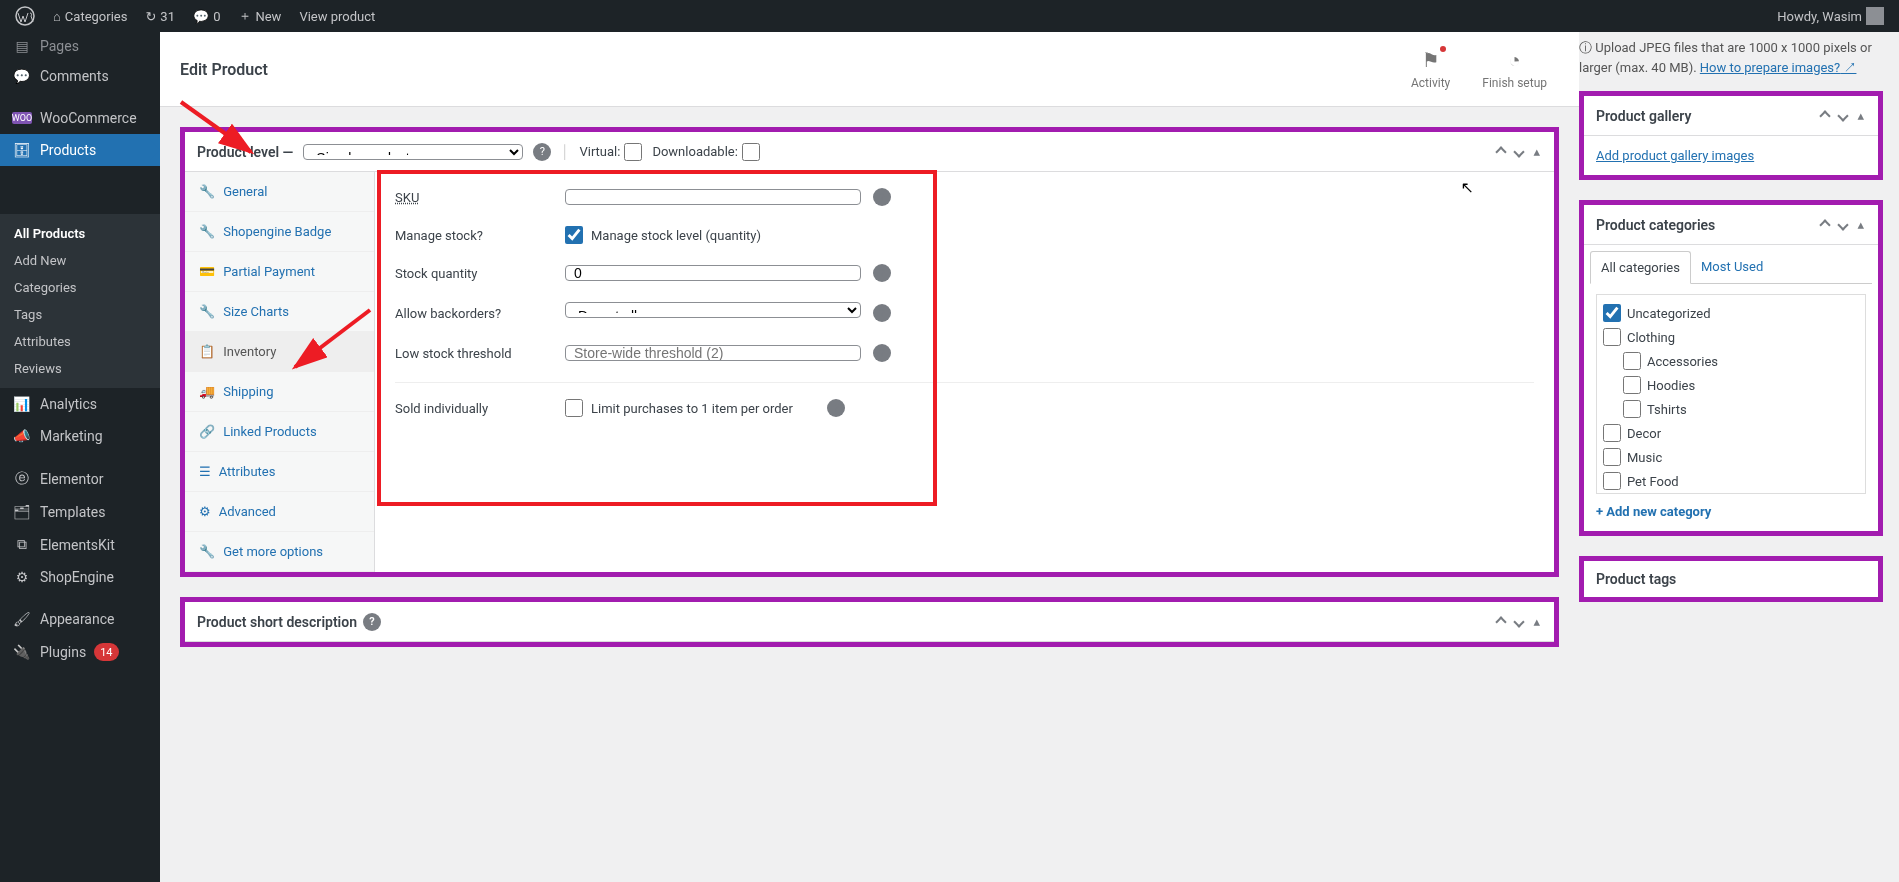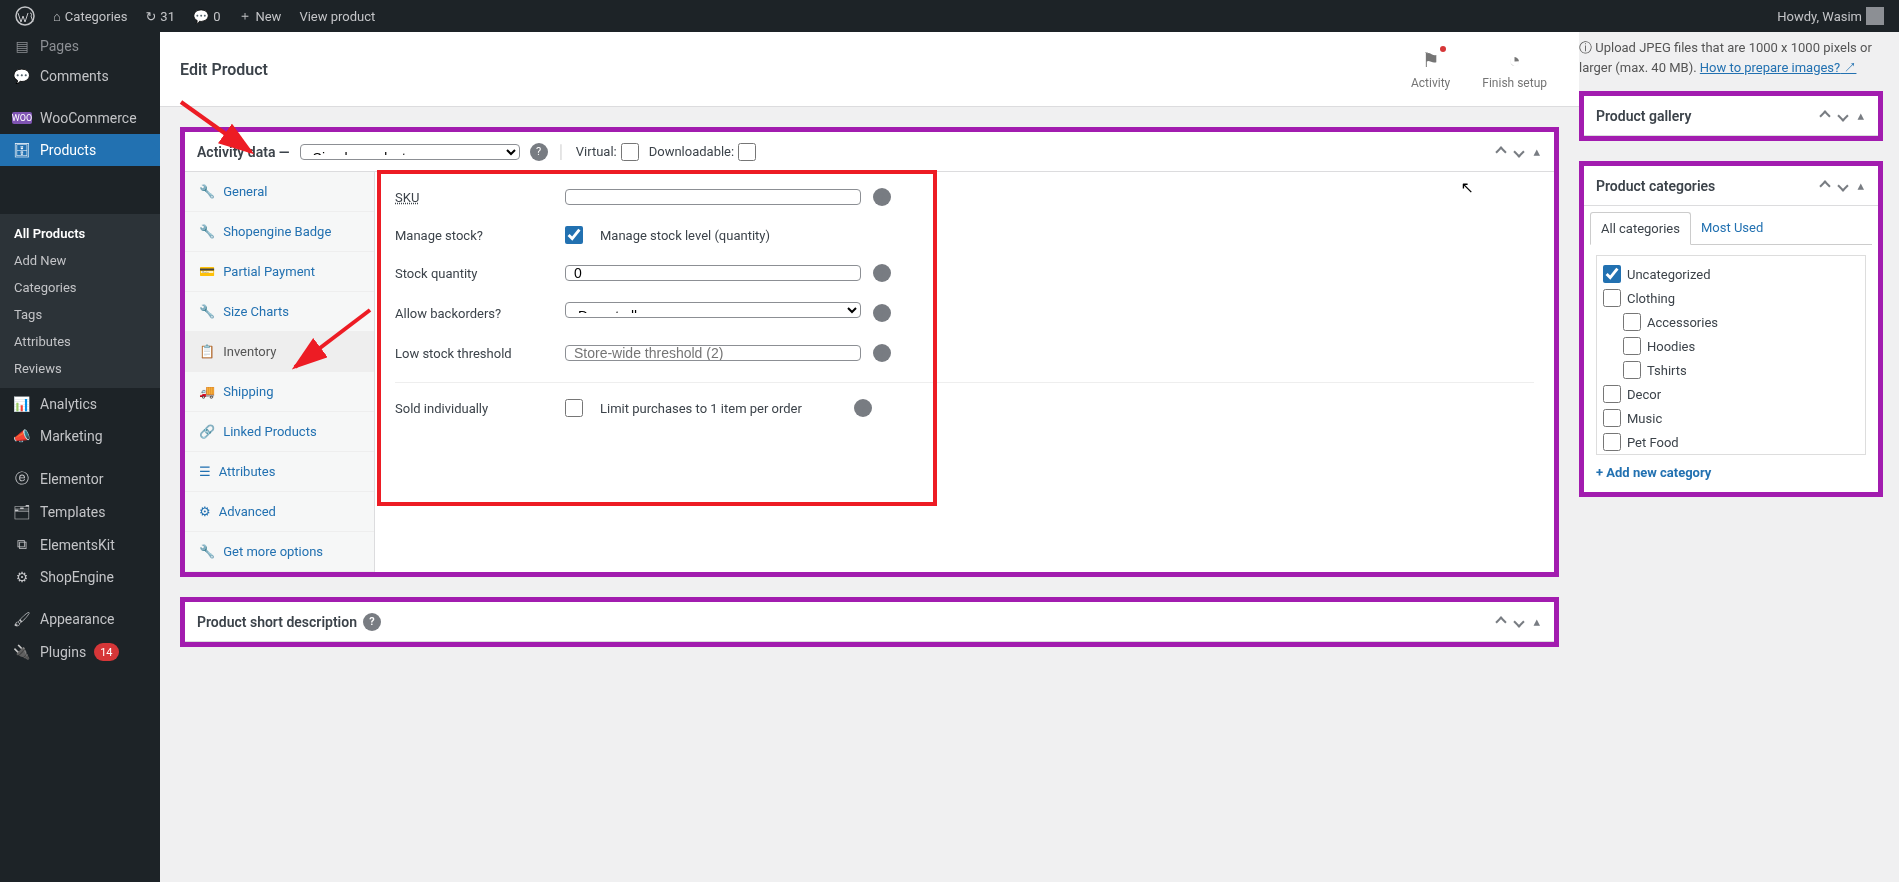--- a/index.html
+++ b/index.html
@@ -35,21 +35,21 @@
   .pd-tabs { width: 190px; background: #f6f7f7; border-right:1px solid #dcdcde;}
   .pd-tab { display:flex; align-items:center; gap:8px; padding: 12px 14px; color:#2271b1; border-bottom:1px solid #eee; cursor:pointer; font-size:13px;}
   .pd-tab.active { background:#eee; color:#555; }
   .pd-pane { flex:1; padding: 16px 20px; position:relative;}
   .field-row { display:flex; align-items:center; margin-bottom: 20px; }
   .field-row label { width: 170px; color:#3c434a; font-size:13px;}
   .field-row .ctrl { flex:0 0 296px; }
   .field-row .ctrl input, .field-row .ctrl select { width: 100%; }
   .field-row .help { margin-left: 12px; color:#787c82;}
   .help { width:18px; height:18px; border-radius:50%; background:#787c82; color:#fff; display:inline-flex; align-items:center; justify-content:center; font-size:11px; cursor:help;}
-  .chk { display:flex; align-items:center; gap:17px; }
+  .chk { display:flex; align-items:center; gap:8px; }
   input[type=checkbox] { width:18px; height:18px; accent-color:#2271b1; border-radius:3px;}
   .divider { border-top:1px solid #eee; margin: 16px 0;}
   .sb-ico { width:20px; display:inline-flex; justify-content:center; }
   .badge-red { background:#d63638; color:#fff; border-radius:10px; padding:0 6px; font-size:11px; min-width:18px; height:18px; display:inline-flex; align-items:center; justify-content:center;}
   .widget-link { color:#2271b1; text-decoration:underline; font-size:13px;}
   .cursor { position:absolute; font-size:16px; color:#000; pointer-events:none;}
   .meta-tabs { display:flex; border-bottom:1px solid #ccc; margin: -6px -6px 10px -6px;}
   .meta-tabs span { padding:8px 10px; font-size:13px; cursor:pointer;}
   .meta-tabs span.active { border:1px solid #ccc; border-bottom:1px solid #fff; margin-bottom:-1px; background:#fff; border-radius:3px 3px 0 0;}
   .meta-tabs span:not(.active){ color:#2271b1;}
@@ -190,21 +190,21 @@
       <div class="postbox" style="position:relative;">
         <svg class="arrow-svg" style="top:-40px; left:-14px;" width="100" height="80">
             <defs>
               <marker id="a1" markerWidth="10" markerHeight="10" refX="8" refY="3" orient="auto">
                 <path d="M0,0 L9,3 L0,6 Z" fill="#ed1c24"></path>
               </marker>
             </defs>
             <line x1="10" y1="10" x2="80" y2="60" stroke="#ed1c24" stroke-width="4" marker-end="url(#a1)"></line>
           </svg>
         <div class="postbox-header pd-header">
-          <h2>Activity data —</h2>
+          <h2>Product level —</h2>
           <select><option>Simple product</option></select>
           <span class="help">?</span>
           <span style="color:#ccc;">│</span>
           <label class="chk" style="gap:4px;">
               <span>Virtual:</span>
               <input type="checkbox" style="">
             </label>
           <label class="chk" style="gap:4px;">
               <span>Downloadable:</span>
               <input type="checkbox" style="">
@@ -331,20 +331,23 @@
       </div>
 
       <div class="postbox">
         <div class="postbox-header">
           <h2>Product gallery</h2>
           <div class="toggles">
             <span class="tbtn"><span class="chevron chev-up"></span></span>
             <span class="tbtn"><span class="chevron chev-down"></span></span>
             <span class="tbtn">▴</span>
           </div>
+        </div>
+        <div class="postbox-body">
+          <a href="#" class="widget-link">Add product gallery images</a>
         </div>
       </div>
 
       <div class="postbox">
         <div class="postbox-header">
           <h2>Product categories</h2>
           <div class="toggles">
             <span class="tbtn"><span class="chevron chev-up"></span></span>
             <span class="tbtn"><span class="chevron chev-down"></span></span>
             <span class="tbtn">▴</span>
@@ -388,15 +391,20 @@
               </label>
             <label>
                 <input type="checkbox" style="">
                 <span>Pet Food</span>
               </label>
           </div>
           <div style="margin-top:10px;"><a href="#" class="widget-link" style="font-weight:700; text-decoration:none;">+ Add new category</a></div>
         </div>
       </div>
 
+      <div class="postbox" style="margin-bottom:0;">
+        <div class="postbox-header" style="border-bottom:none;">
+          <h2>Product tags</h2>
+        </div>
+      </div>
     </div>
   </div>
 </div>
 
 </body></html>

